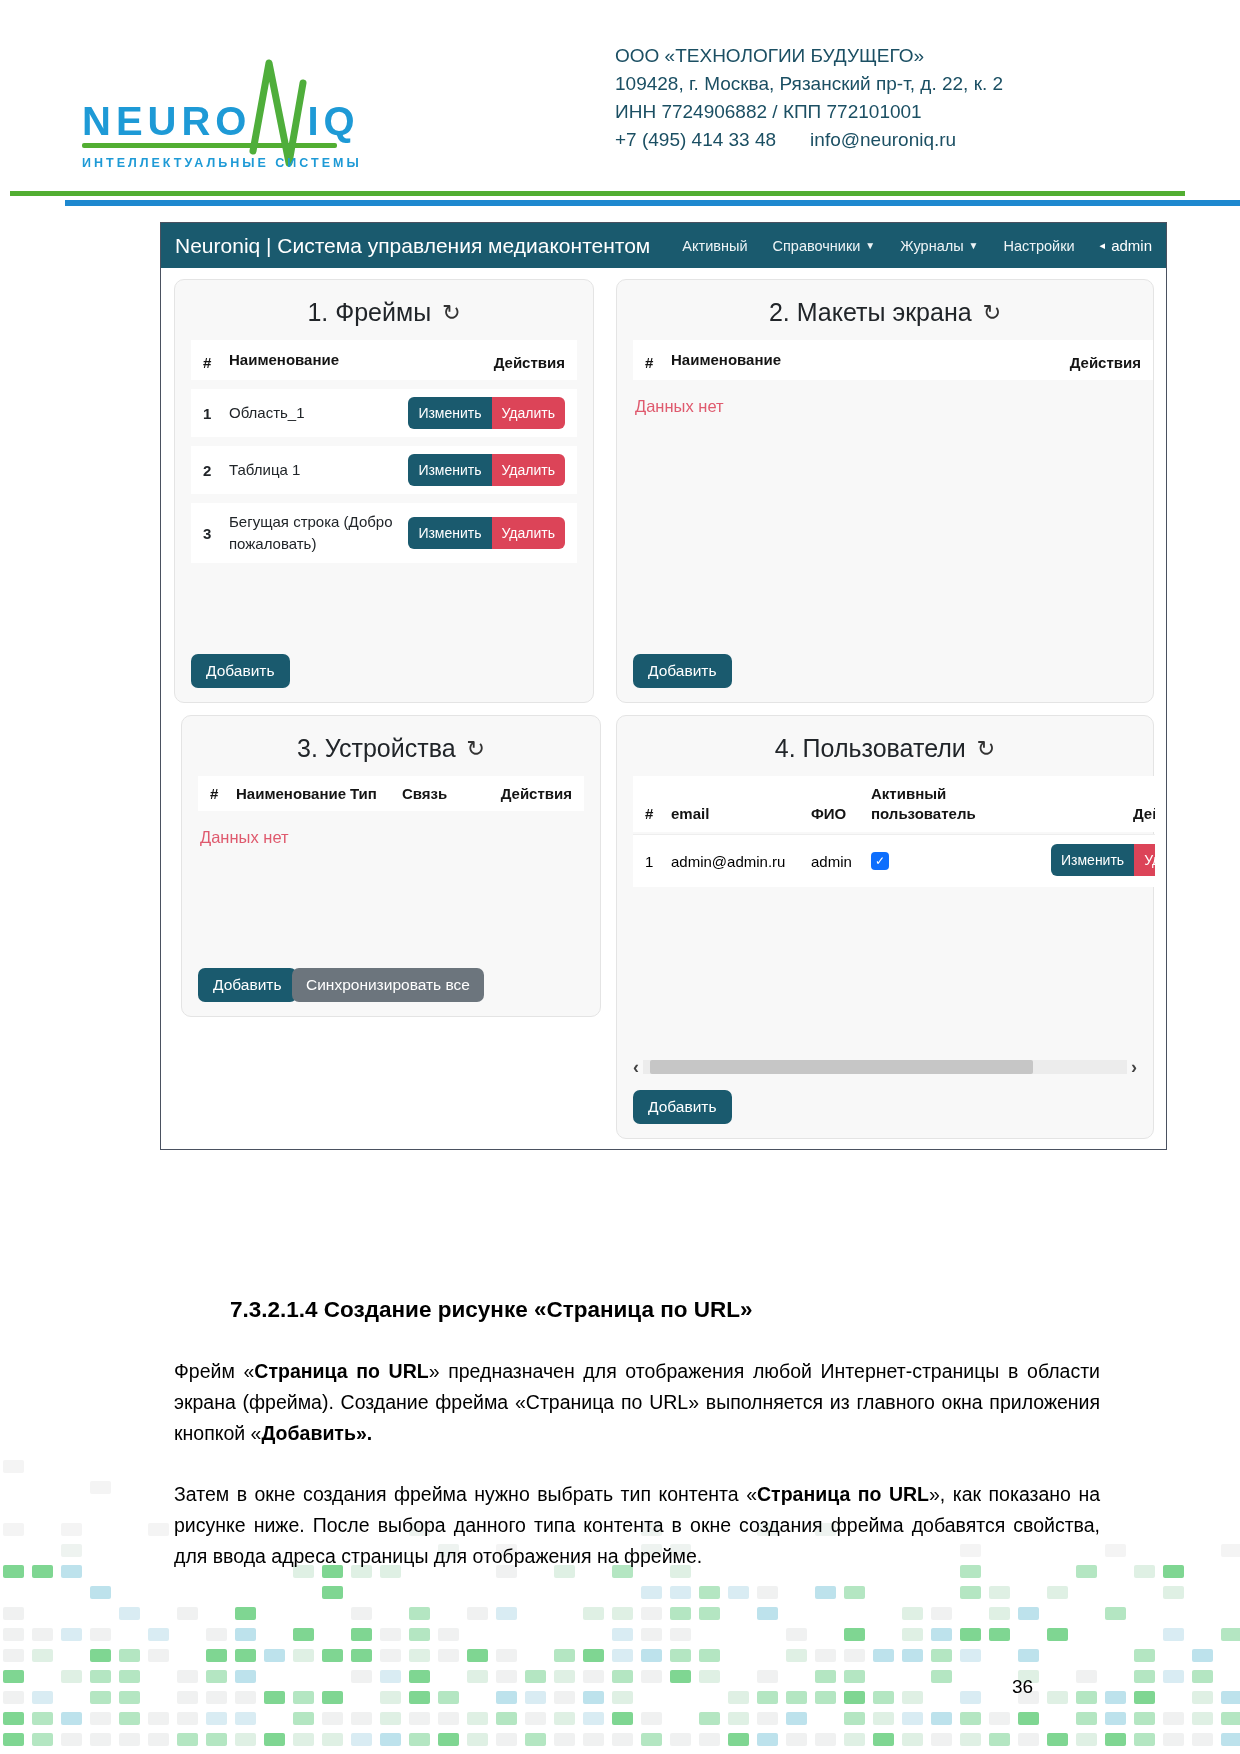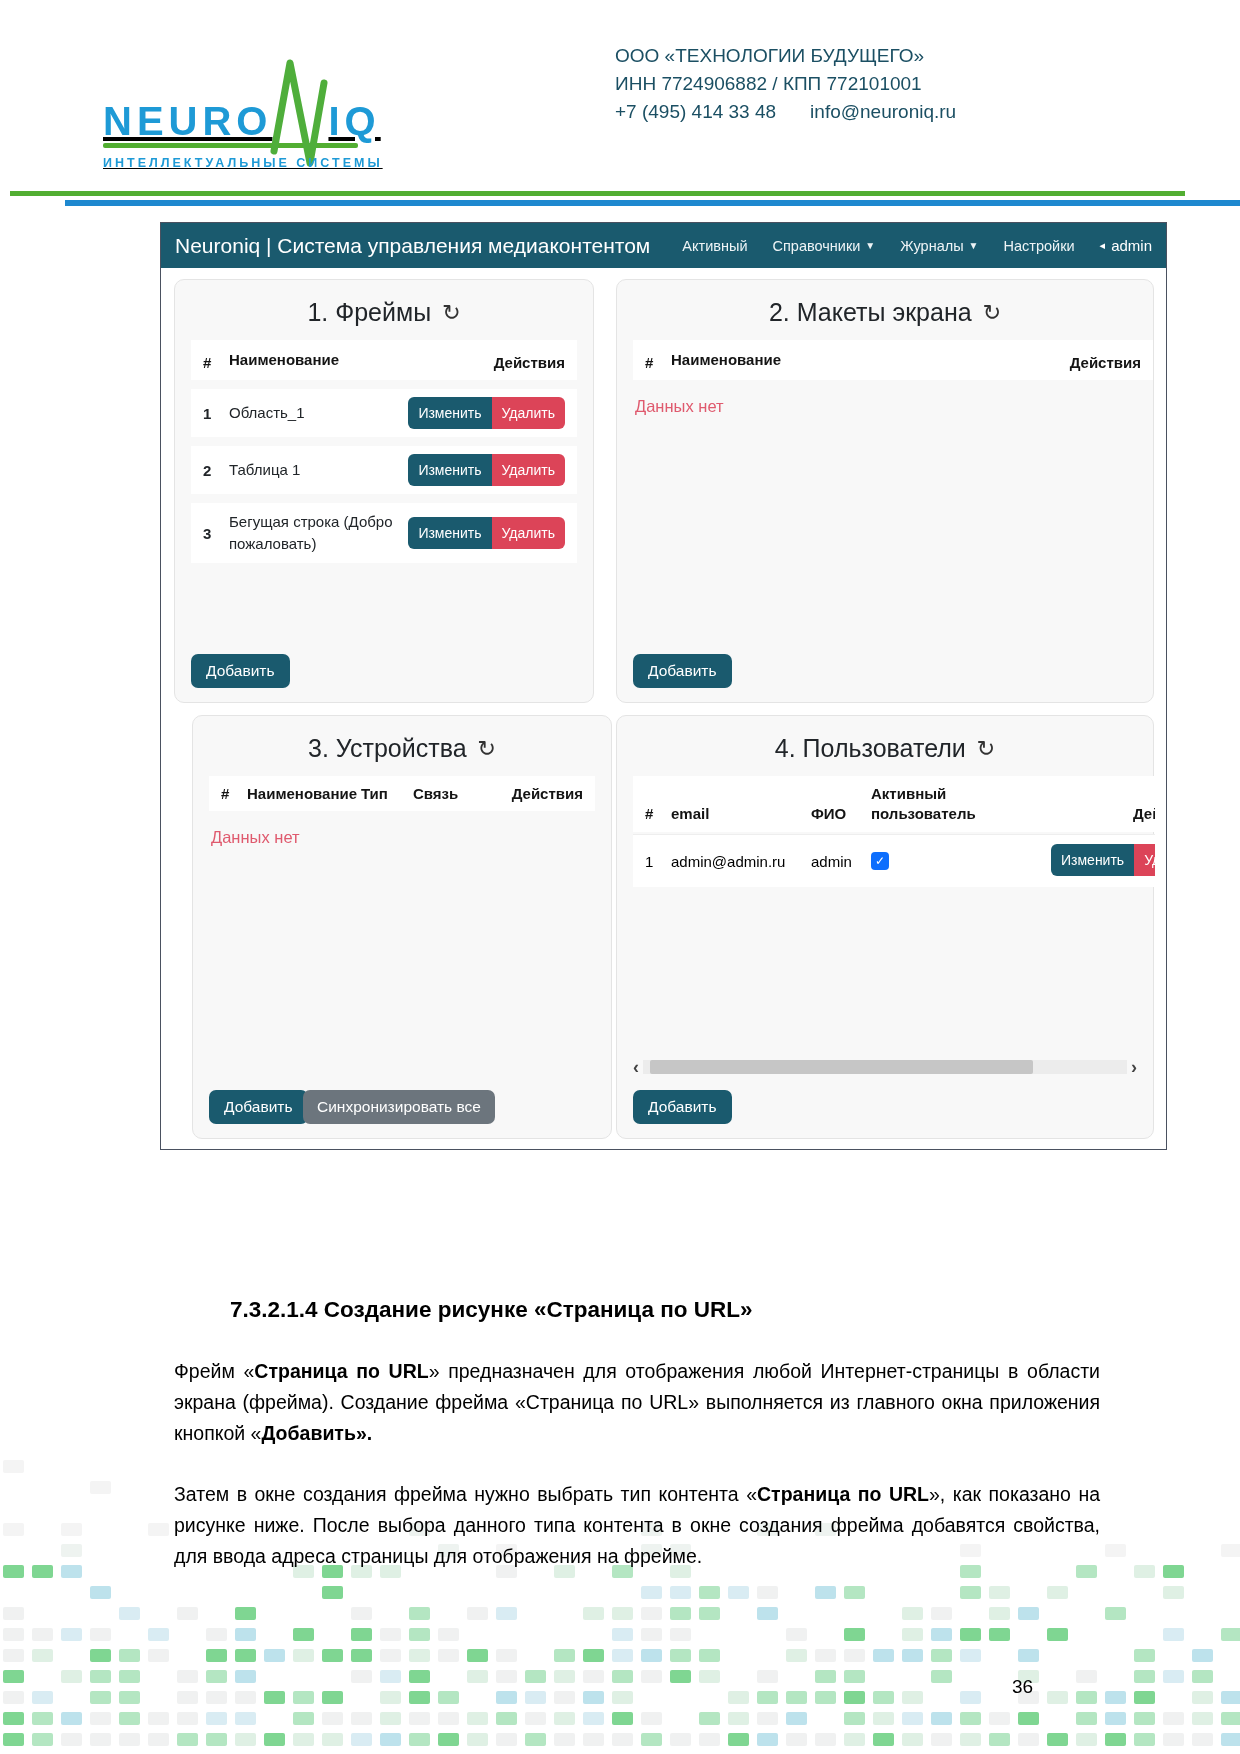--- a/index.html
+++ b/index.html
@@ -1,21 +1,21 @@
 <!DOCTYPE html>
 <html><head>
 <meta charset="utf-8">
 <style>
   html,body{margin:0;padding:0;background:#fff;}
   .page{position:relative;width:1240px;height:1754px;background:#fff;overflow:hidden;
         font-family:"Liberation Sans",sans-serif;}
 
   
   .letterhead{position:absolute;left:0;top:0;width:1240px;height:190px;z-index:2;}
-  .logo{position:absolute;left:103px;top:55px;text-decoration:underline;}
+  .logo{position:absolute;left:82px;top:55px;}
   .logo-line1{display:flex;align-items:flex-end;}
   .logo-text{font-size:40px;font-weight:700;letter-spacing:5px;color:#1e9ad6;line-height:1;}
   .logo-zig{margin:0 -4px -26px -2px;}
   .logo-underline{height:5px;background:#52ae32;width:255px;margin-top:2px;border-radius:2px;}
   .logo-tagline{font-size:12.5px;font-weight:700;letter-spacing:3px;color:#1e9ad6;margin-top:8px;}
   .company{position:absolute;left:615px;top:42px;color:#1b4f63;font-size:19px;line-height:28px;}
   .company .row{white-space:nowrap;}
   .company .phone-row{display:flex;gap:34px;}
 
   .rule-green{position:absolute;left:10px;top:191px;width:1175px;height:5px;background:#52ae32;z-index:1;}
@@ -31,21 +31,21 @@
   .nav-item{cursor:pointer;white-space:nowrap;display:flex;align-items:center;gap:5px;}
   .nav-caret{font-size:10px;line-height:1;}
   .nav-user{display:flex;align-items:center;gap:6px;font-size:15px;color:#fff;cursor:pointer;}
   .nav-user .tri{font-size:11px;}
 
   .app-content{position:absolute;left:0;top:45px;width:1005px;height:881px;background:#fff;}
   .panel{position:absolute;background:#f8f8f8;border:1px solid #e4e4e4;border-radius:10px;
          padding:14px 16px;box-sizing:border-box;}
   .panel.p1{left:13px;top:11px;width:420px;height:424px;}
   .panel.p2{left:455px;top:11px;width:538px;height:424px;}
-  .panel.p3{left:31px;top:447px;width:420px;height:424px;}
+  .panel.p3{left:20px;top:447px;width:420px;height:302px;}
   .panel.p4{left:455px;top:447px;width:538px;height:424px;}
   .panel-title{display:flex;justify-content:center;align-items:center;gap:11px;
                font-size:25px;color:#212529;margin-top:4px;}
   .refresh{font-family:"DejaVu Sans",sans-serif;font-size:22px;color:#333;cursor:pointer;}
 
   .thead{display:flex;align-items:flex-end;background:#fff;margin-top:13px;
          padding:9px 12px;font-weight:700;font-size:15px;color:#141414;}
   .trow{display:flex;align-items:center;background:#fff;margin-top:9px;
         padding:8px 12px;font-size:15px;color:#212529;min-height:28px;}
   .bleed{margin-right:-16px;}
@@ -381,20 +381,21 @@
         <svg class="logo-zig" width="62" height="112" viewBox="0 0 62 112">
           <polyline points="4,96 20,8 40,108 54,28" fill="none" stroke="#4fae3b" stroke-width="7" stroke-linejoin="round" stroke-linecap="round"></polyline>
         </svg>
         <span class="logo-text">IQ</span>
       </div>
       <div class="logo-underline"></div>
       <div class="logo-tagline">ИНТЕЛЛЕКТУАЛЬНЫЕ СИСТЕМЫ</div>
     </div>
     <div class="company">
       <div class="row">ООО «ТЕХНОЛОГИИ БУДУЩЕГО»</div>
+      <div class="row">109428, г. Москва, Рязанский пр-т, д. 22, к. 2</div>
       <div class="row">ИНН  7724906882  /  КПП  772101001</div>
       <div class="row phone-row">
         <span>+7 (495) 414 33 48</span>
         <span>info@neuroniq.ru</span>
       </div>
     </div>
   </div>
   <div class="rule-green"></div>
   <div class="rule-blue"></div>
 

